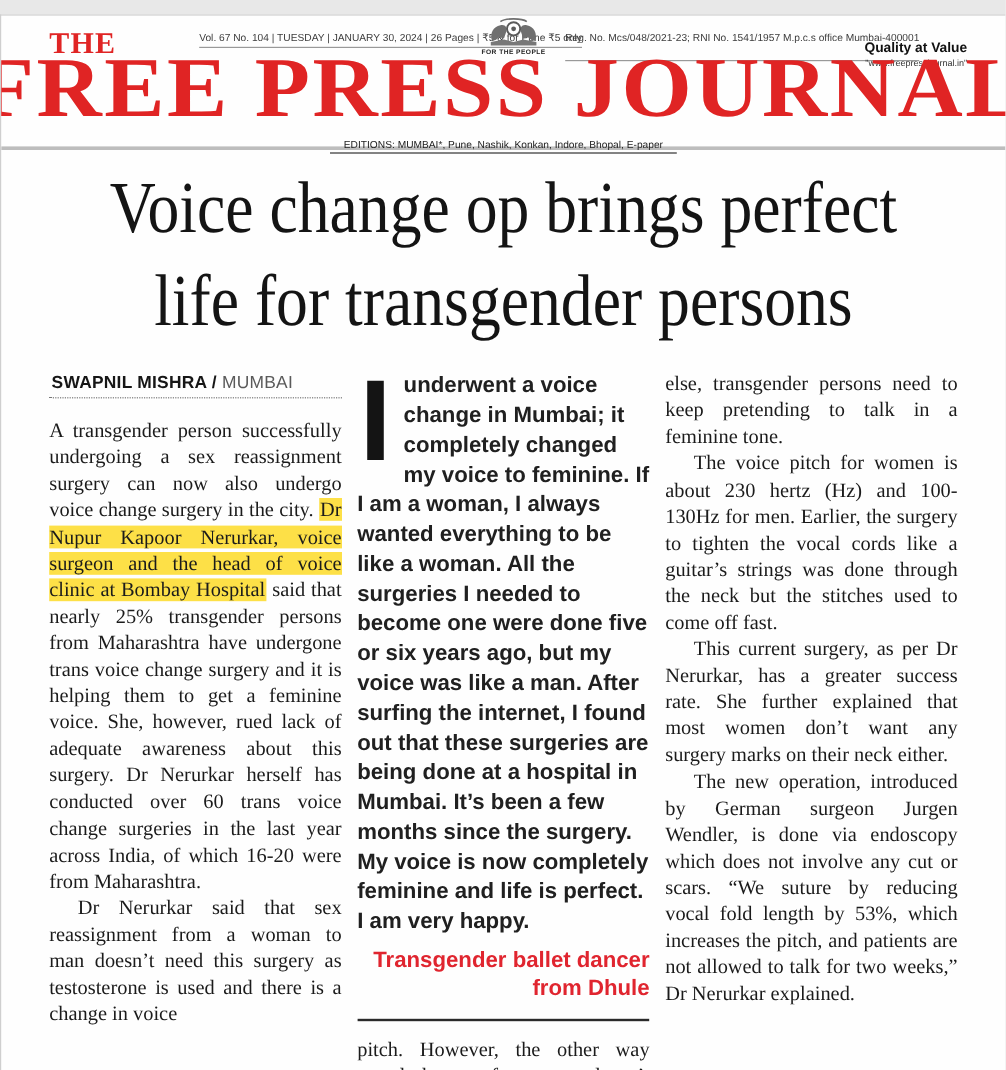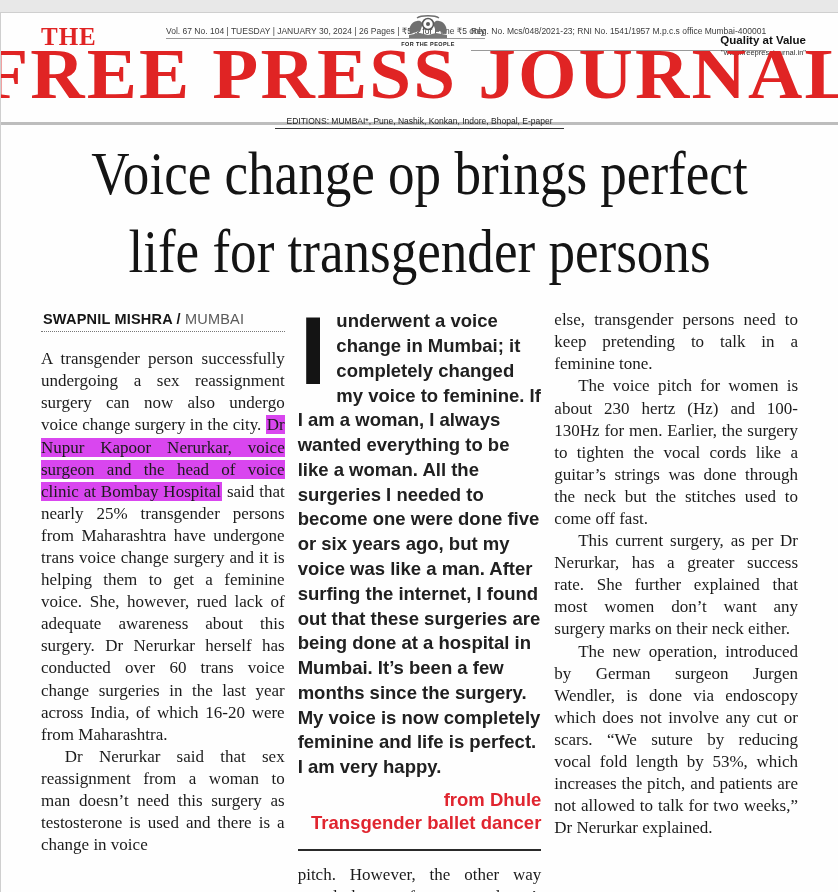--- a/index.html
+++ b/index.html
@@ -98,21 +98,21 @@
   }
   .byline-author { font-weight: bold; color: #161616; }
   .byline-sep { font-weight: bold; color: #161616; }
   .byline-loc { color: #5a5a5a; }
 
   .body-p {
     font-size: 17px; line-height: 1.3;
     text-align: justify; color: #1b1b1b;
   }
   .body-p.indent { text-indent: 1.4em; }
-  mark.hl { background: #d946ef; color: inherit; padding: 0 1px; }
+  mark.hl { background: #fde047; color: inherit; padding: 0 1px; }
 
   
   .pullquote {
     font-family: "Liberation Sans", "DejaVu Sans", sans-serif;
     font-weight: bold; font-size: 18.5px; line-height: 1.34;
     color: #202020; text-align: left;
   }
   .dropcap {
     float: left;
     font-family: "Liberation Sans", sans-serif;
@@ -177,22 +177,22 @@
       </div>
       <p class="body-p"><span>A transgender person successfully undergoing a sex reassignment surgery can now also undergo voice change surgery in the city. </span><mark class="hl">Dr Nupur Kapoor Nerurkar, voice surgeon and the head of voice clinic at Bombay Hospital</mark><span> said that nearly 25% transgender persons from Maharashtra have undergone trans voice change surgery and it is helping them to get a feminine voice. She, however, rued lack of adequate awareness about this surgery. Dr Nerurkar herself has conducted over 60 trans voice change surgeries in the last year across India, of which 16-20 were from Maharashtra.</span></p>
       <p class="body-p indent">Dr Nerurkar said that sex reassignment from a woman to man doesn’t need this surgery as testosterone is used and there is a change in voice</p>
     </section>
 
     <section class="col">
       <div class="pullquote">
         <span class="dropcap">I</span><span>underwent a voice change in Mumbai; it completely changed my voice to feminine. If I am a woman, I always wanted everything to be like a woman. All the surgeries I needed to become one were done five or six years ago, but my voice was like a man. After surfing the internet, I found out that these surgeries are being done at a hospital in Mumbai. It’s been a few months since the surgery. My voice is now completely feminine and life is perfect. I am very happy.</span>
       </div>
       <div class="attribution">
+        <span>Transgender ballet dancer</span>
         <span>from Dhule</span>
-        <span>Transgender ballet dancer</span>
       </div>
       <hr class="quote-rule">
       <p class="body-p">pitch. However, the other way round, the use of oestrogen doesn’t result in voice change and either there’s a need for voice modulation therapy or a surgery to correct the pitch;</p>
     </section>
 
     <section class="col">
       <p class="body-p">else, transgender persons need to keep pretending to talk in a feminine tone.</p>
       <p class="body-p indent">The voice pitch for women is about 230 hertz (Hz) and 100-130Hz for men. Earlier, the surgery to tighten the vocal cords like a guitar’s strings was done through the neck but the stitches used to come off fast.</p>
       <p class="body-p indent">This current surgery, as per Dr Nerurkar, has a greater success rate. She further explained that most women don’t want any surgery marks on their neck either.</p>
       <p class="body-p indent">The new operation, introduced by German surgeon Jurgen Wendler, is done via endoscopy which does not involve any cut or scars. “We suture by reducing vocal fold length by 53%, which increases the pitch, and patients are not allowed to talk for two weeks,” Dr Nerurkar explained.</p>

